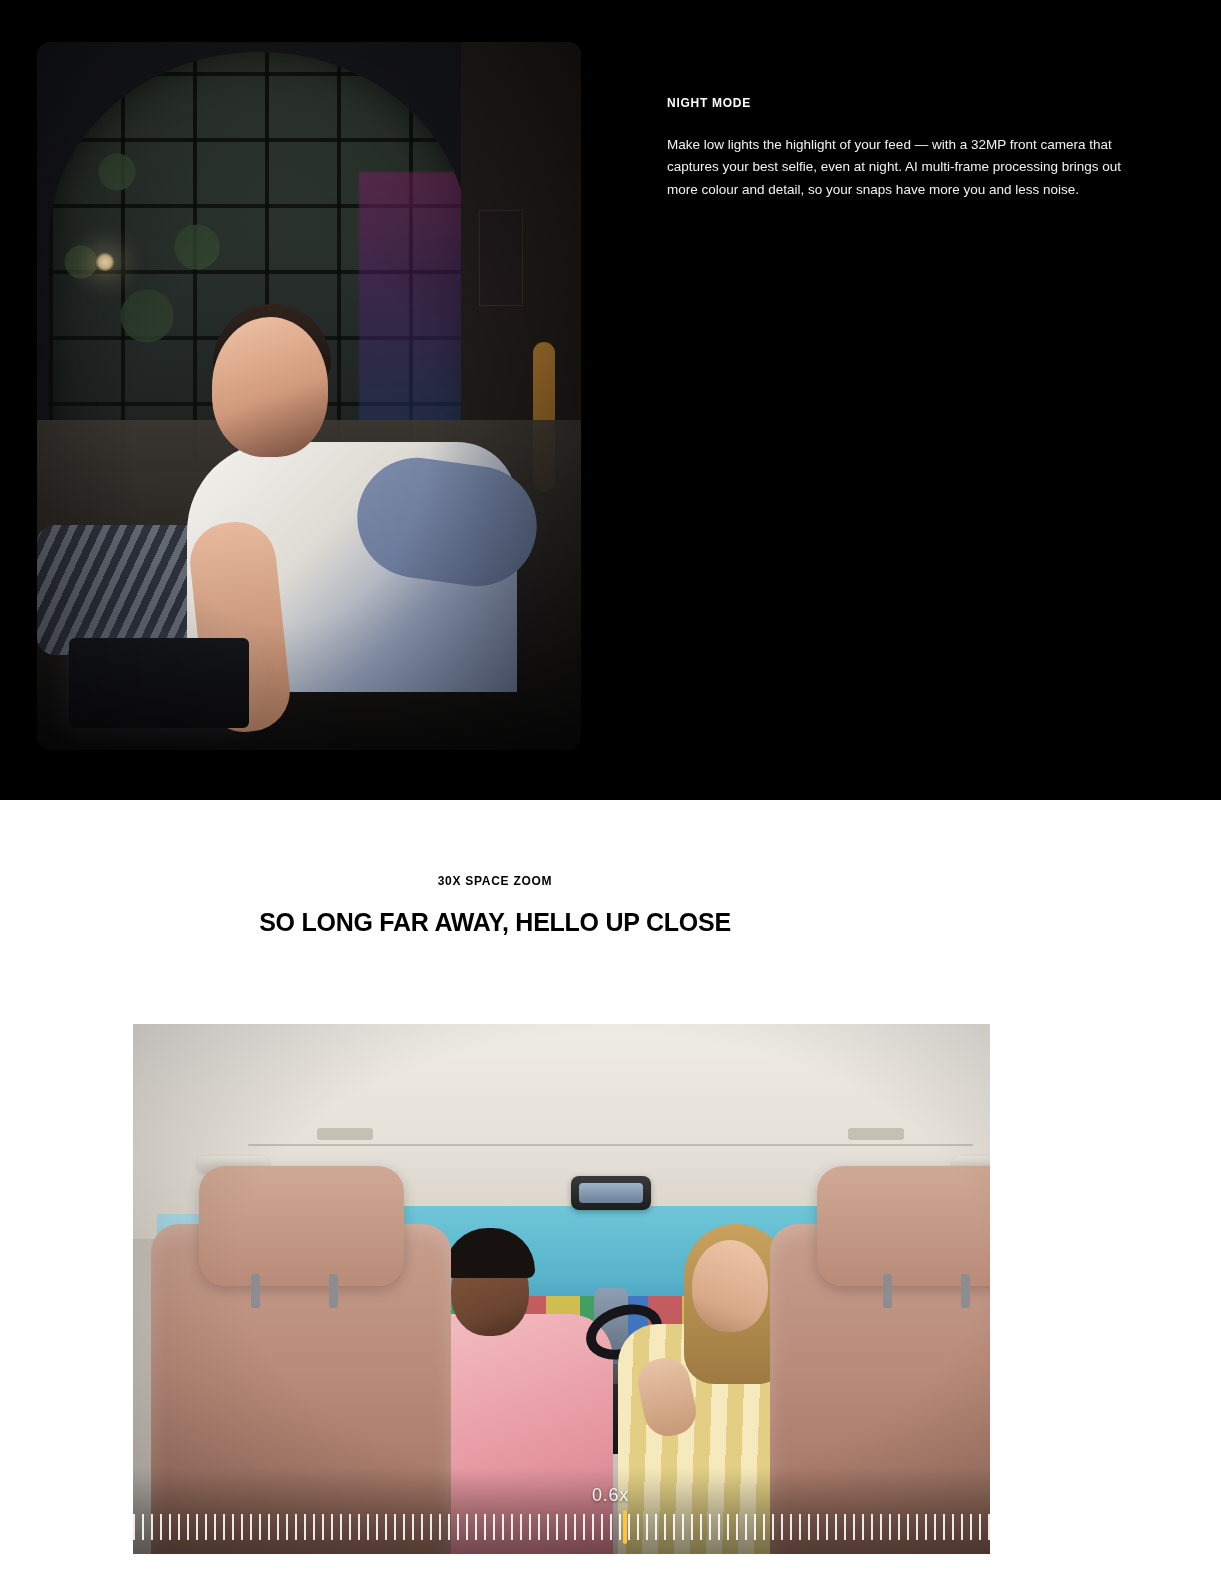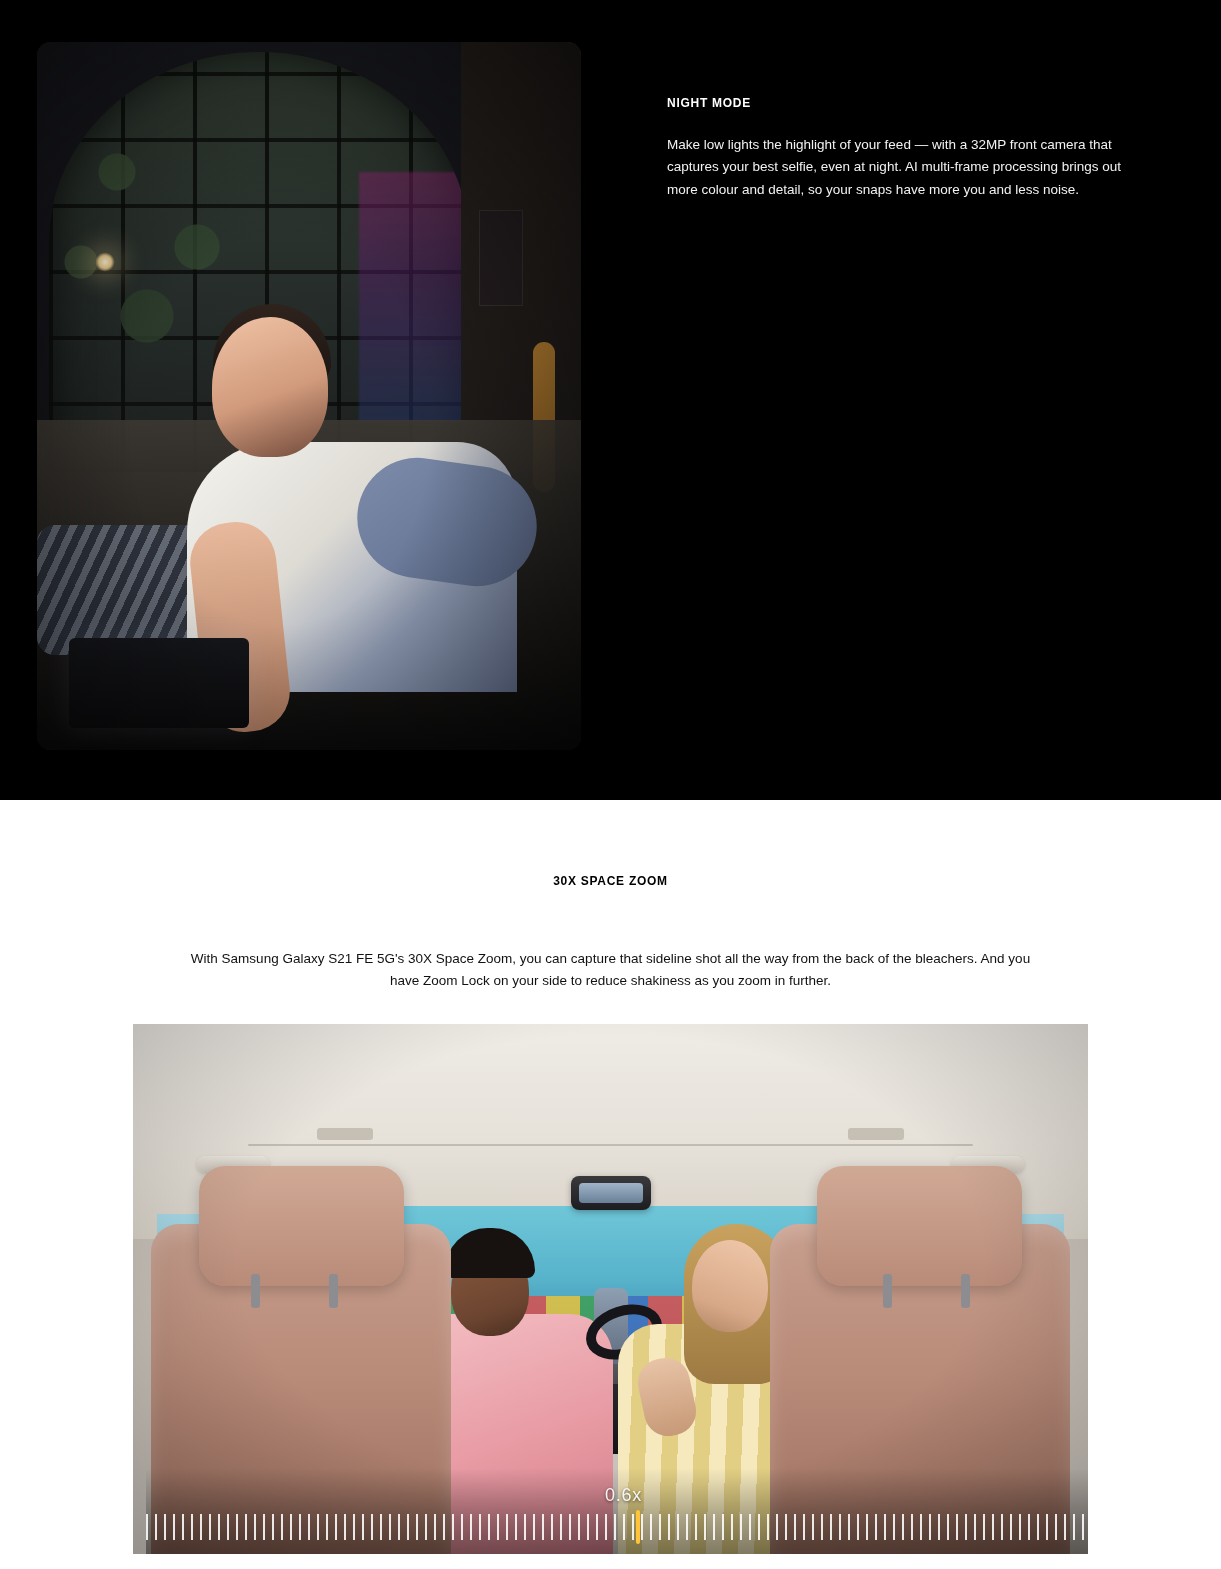--- a/index.html
+++ b/index.html
@@ -167,21 +167,21 @@
     margin-top: 24px;
     font-size: 13.5px;
     line-height: 1.65;
     color: #f2f2f2;
     max-width: 462px;
   }
 
   
   .zoom-section {
     position: relative;
-    width: 1221px;
+    width: 990px;
     height: 769px;
     background: #ffffff;
     overflow: hidden;
   }
   .zoom-eyebrow {
     position: absolute; top: 74px; left: 0; width: 100%;
     text-align: center;
     font-size: 12px; font-weight: 700; letter-spacing: 0.06em;
     color: #000;
   }
@@ -364,21 +364,21 @@
     transform: rotate(-18deg);
   }
   .zp-photo-vignette {
     position: absolute; inset: 0;
     background: radial-gradient(ellipse at 50% 45%, rgba(0,0,0,0) 55%, rgba(0,0,0,0.25) 100%);
   }
 
   
   .zoom-hud {
     position: absolute;
-    left: 13px; bottom: 0; width: 100%; height: 86px;
+    left: 0; bottom: 0; width: 100%; height: 86px;
     background: linear-gradient(180deg, rgba(0,0,0,0) 0%, rgba(0,0,0,0.28) 60%, rgba(0,0,0,0.42) 100%);
     padding-left: 32px;
   }
   .zoom-level {
     position: absolute; left: 50%; transform: translateX(-50%);
     bottom: 48px;
     font-size: 18px;
     color: rgba(255,255,255,0.92);
     letter-spacing: .04em;
     text-shadow: 0 1px 3px rgba(0,0,0,0.6);
@@ -425,21 +425,21 @@
   <div class="night-copy">
     <div class="eyebrow">NIGHT MODE</div>
     <p class="night-body">Make low lights the highlight of your feed — with a 32MP front camera that captures your best selfie, even at night. AI multi-frame processing brings out more colour and detail, so your snaps have more you and less noise.</p>
   </div>
 
 </section>
 
 <section class="zoom-section">
 
   <div class="zoom-eyebrow">30X SPACE ZOOM</div>
-  <p class="zoom-sub">With Samsung Galaxy S21 FE 5G's 30X Space Zoom, you can capture that sideline shot all the way from the back of the bleachers. And you have Zoom Lock on your side to reduce shakiness as you zoom in further.</p>
+  <h2 class="zoom-headline">SO LONG FAR AWAY, HELLO UP CLOSE</h2>
 
   <div class="zoom-photo">
     <div class="zp-ceiling"></div>
     <div class="zp-ceiling-seam"></div>
     <div class="zp-vent-l"></div>
     <div class="zp-vent-r"></div>
     <div class="zp-handle-l"></div>
     <div class="zp-handle-r"></div>
 
     <div class="zp-windshield">

